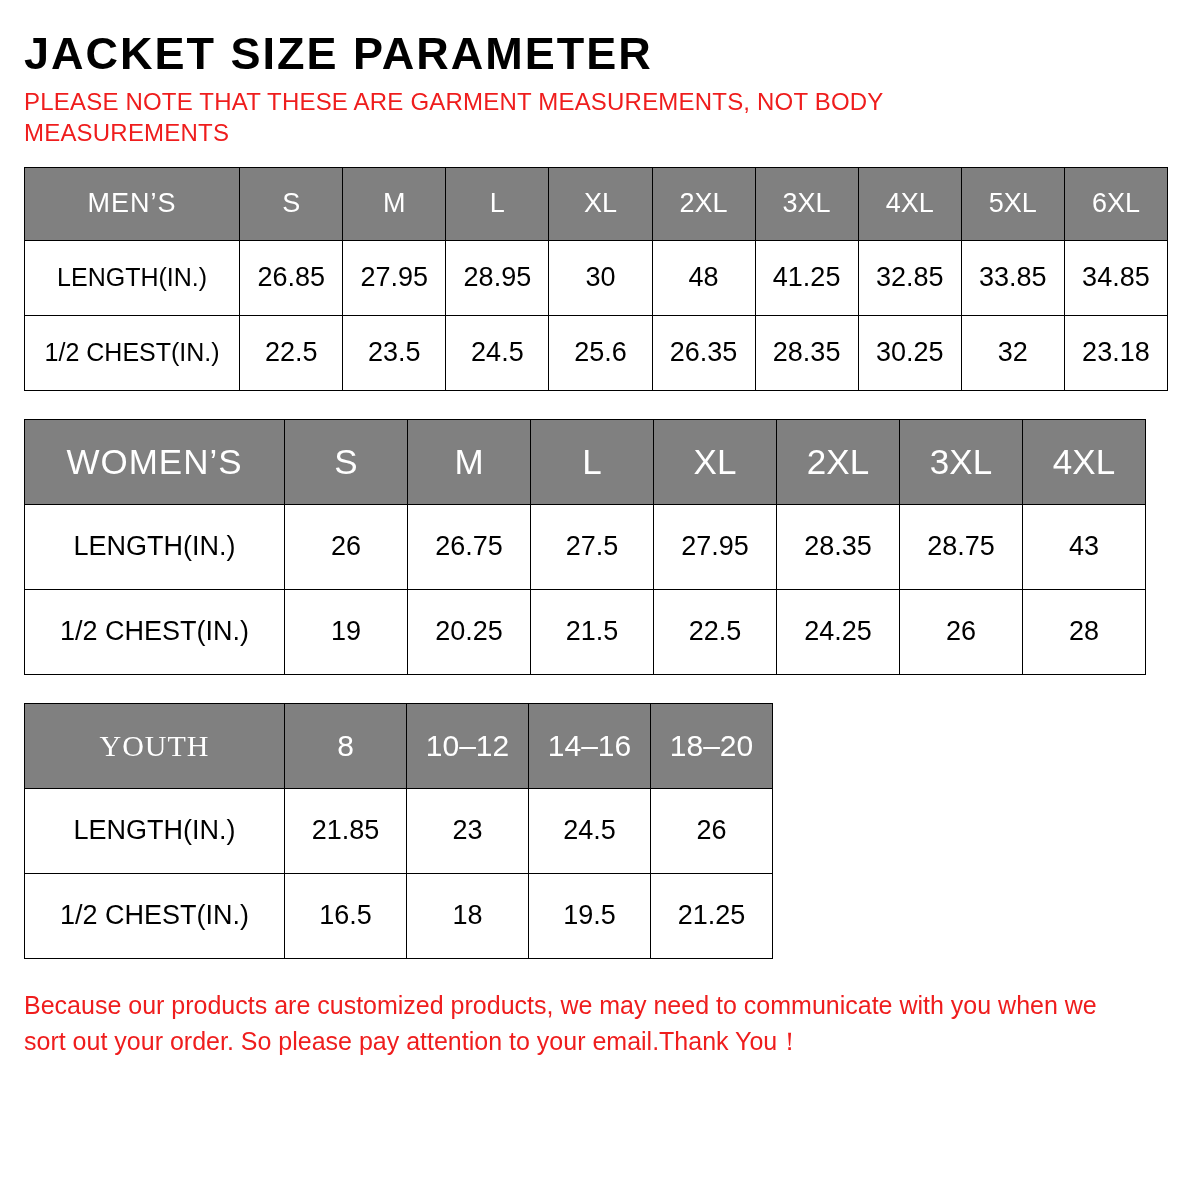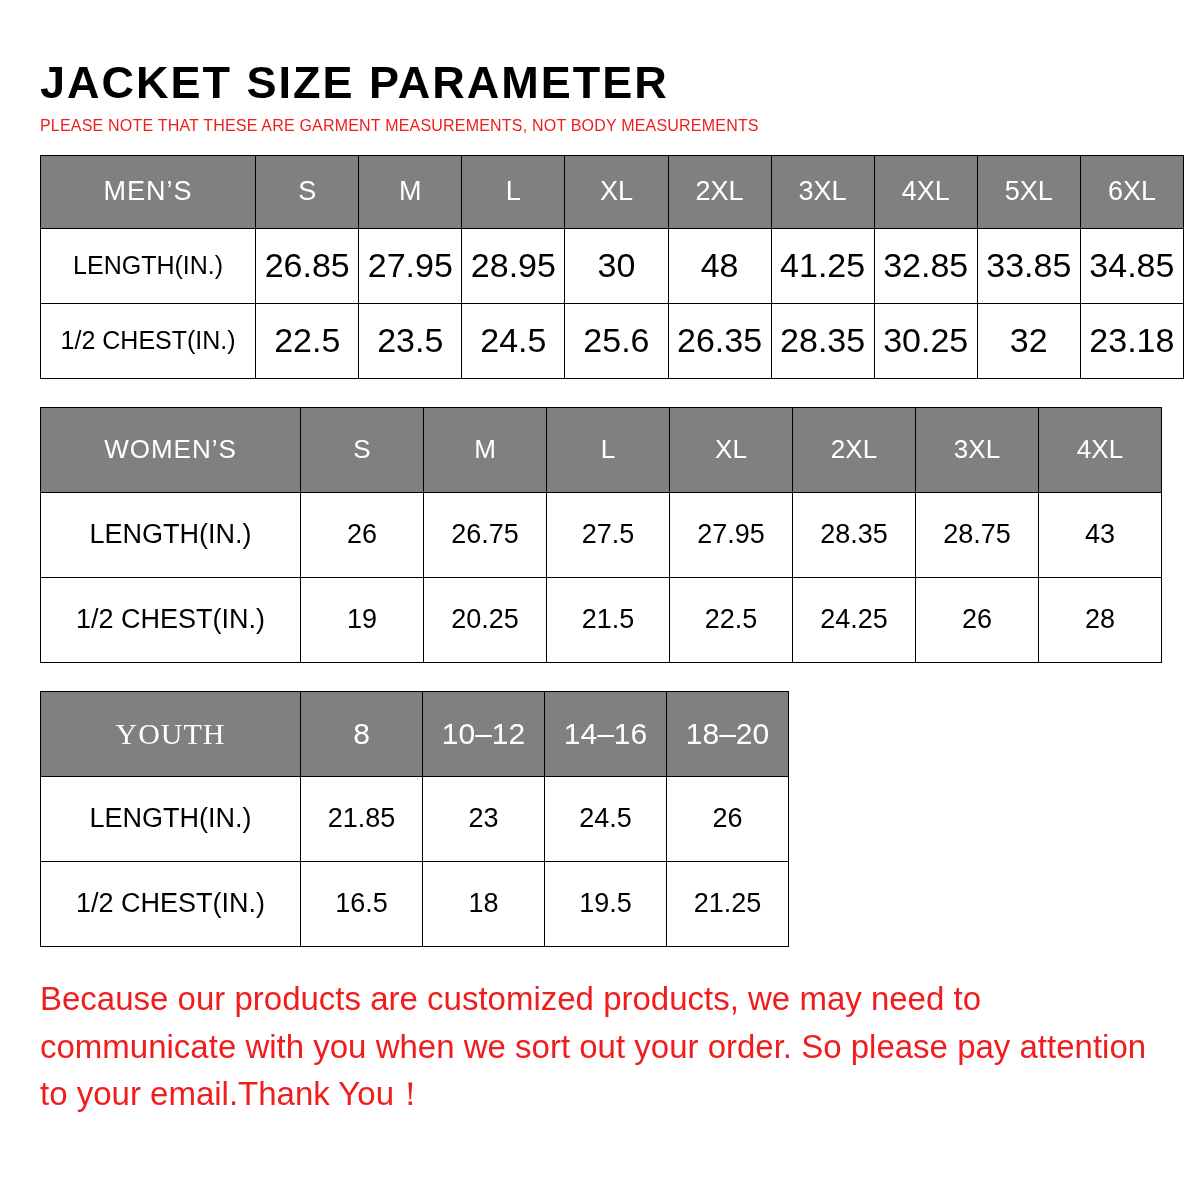--- a/index.html
+++ b/index.html
@@ -12,34 +12,33 @@
     height: 1200px;
     font-family: "Liberation Sans", sans-serif;
     color: #000000;
     overflow: hidden;
   }
   .page {
     position: relative;
     width: 1200px;
     height: 1156px;
     box-sizing: border-box;
-    padding: 26px 28px 0 40px;
-    margin-top: 29px;
+    padding: 26px 28px 0 24px;
   }
   .title {
     font-size: 45px;
     font-weight: bold;
     letter-spacing: 2px;
     margin: 4px 0 10px 0;
     color: #000;
     line-height: 1.05;
   }
   .note-red {
     color: #ef1d1d;
-    font-size: 16px;
+    font-size: 24px;
     line-height: 1.28;
     margin: 0 0 18px 0;
     max-width: 930px;
     letter-spacing: 0.2px;
   }
   table.size {
     border-collapse: collapse;
     table-layout: fixed;
     margin-bottom: 28px;
   }
@@ -53,43 +52,43 @@
   }
   table.size thead td {
     background: #808080;
     color: #ffffff;
   }
   
   #men-table {
     width: 1144px;
   }
   #men-table thead td { height: 70px; font-size: 27px; }
-  #men-table tbody td { height: 72px; font-size: 34px; }
+  #men-table tbody td { height: 72px; font-size: 27px; }
   #men-table .label { font-size: 25px; text-align: center; }
   #men-table thead td.label { font-size: 27px; letter-spacing: 1px; }
 
   
   #women-table {
     width: 1120px;
   }
-  #women-table thead td { height: 82px; font-size: 26px; }
+  #women-table thead td { height: 82px; font-size: 35px; }
   #women-table tbody td { height: 82px; font-size: 27px; }
   #women-table thead td.label { letter-spacing: 1px; }
 
   
   #youth-table {
     width: 748px;
   }
   #youth-table thead td { height: 82px; font-size: 30px; }
   #youth-table tbody td { height: 82px; font-size: 27px; }
   #youth-table thead td.label { letter-spacing: 1px; font-family: Liberation Serif, serif; }
 
   .footer-red {
     color: #ef1d1d;
-    font-size: 33px;
+    font-size: 25px;
     line-height: 1.45;
     margin: 10px 0 0 0;
     max-width: 1120px;
   }
   .footer-red.second {
     margin-top: 26px;
     font-size: 24px;
   }
 </style>
 </head>

